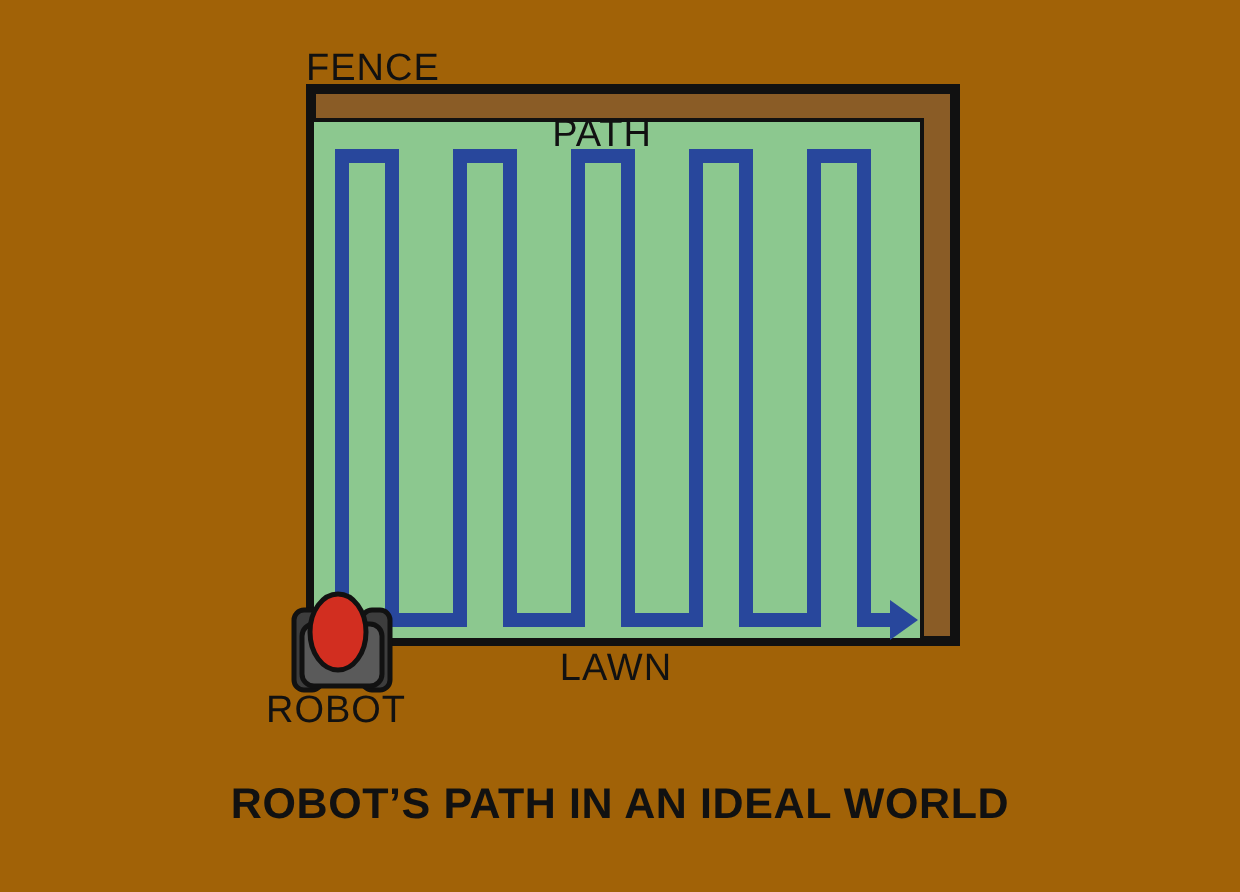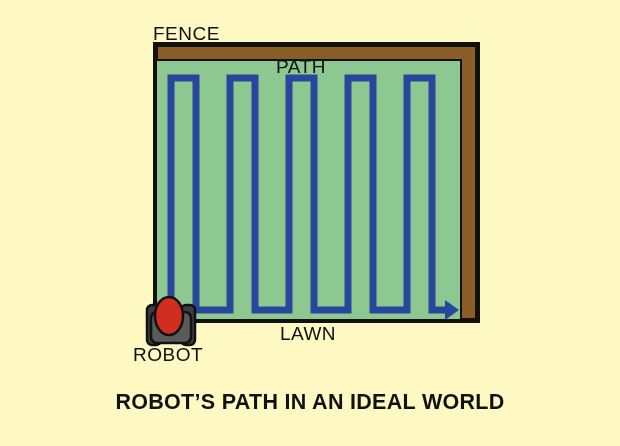--- a/index.html
+++ b/index.html
@@ -4,21 +4,21 @@
 <style>
   html, body {
     margin: 0;
     padding: 0;
     background: #ffffff;
   }
   .canvas {
     position: relative;
     width: 620px;
     height: 446px;
-    background: #fef9c3;
+    background: #a16207;
     overflow: hidden;
     font-family: "Liberation Sans", sans-serif;
   }
   svg { display: block; }
   .label-text {
     font-family: "Liberation Sans", sans-serif;
     font-size: 19px;
     fill: #111111;
     letter-spacing: 0.5px;
   }

